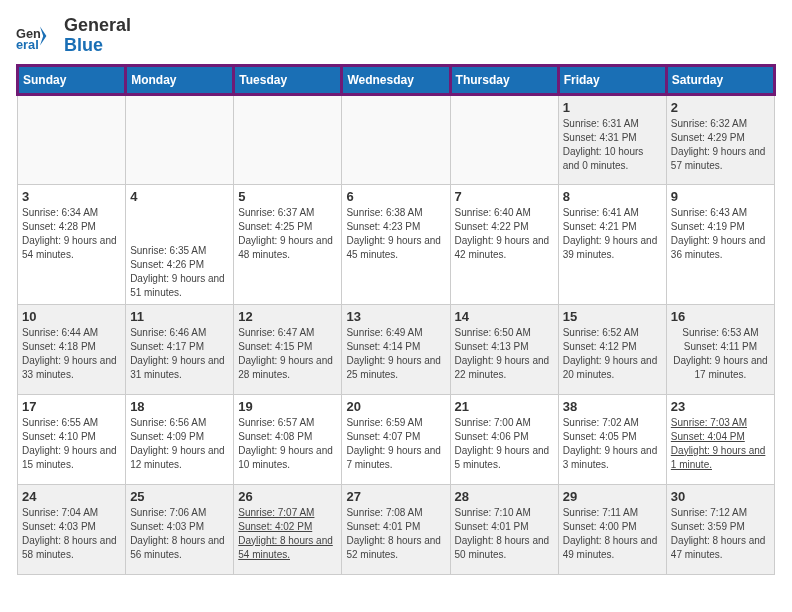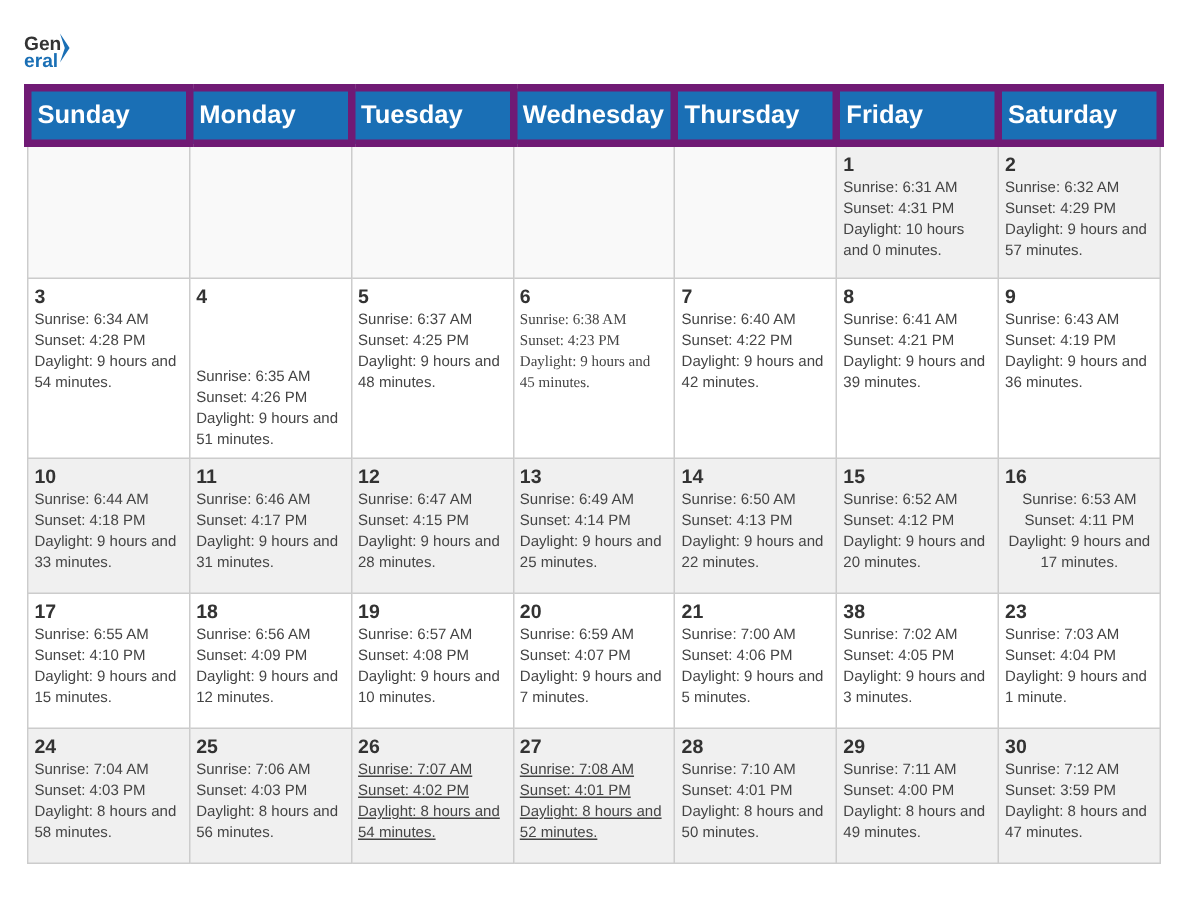--- a/index.html
+++ b/index.html
@@ -44,25 +44,25 @@
       color: #333;
     }
     table {
       width: 100%;
       border-collapse: collapse;
       table-layout: fixed;
     }
     th {
       background: #1a6fb5;
       color: #fff;
-      font-size: 17px;
+      font-size: 12px;
       font-weight: bold;
       padding: 6px 4px;
       text-align: left;
-      border: 5px solid #701a75;
+      border: 3px solid #701a75;
     }
     td {
       border: 1px solid #ccc;
       vertical-align: top;
       padding: 4px;
       font-size: 10px;
       color: #333;
       height: 90px;
       background: #fff;
     }
@@ -84,20 +84,24 @@
 </head>
 <body>
 
 <div class="header">
   <div class="logo">
     <svg class="logo-icon" viewBox="0 0 40 40">
       <text x="0" y="22" font-size="16" font-weight="bold" fill="#333">Gen</text>
       <text x="0" y="36" font-size="16" font-weight="bold" fill="#1a6fb5">eral</text>
       <polygon points="30,8 38,20 30,32 34,20" fill="#1a6fb5"></polygon>
     </svg>
+    <div class="logo-text">
+      <div>General</div>
+      <div style="color:#1a6fb5">Blue</div>
+    </div>
   </div>
   <div class="title-block">
     <div class="month-title"></div>
     <div class="location"></div>
   </div>
 </div>
 
 <table>
   <thead>
     <tr id="dow-row">
@@ -144,21 +148,21 @@
 Daylight: 9 hours and 51 minutes.</div>
         </td>
         <td>
           <span class="day-num">5</span>
           <div class="day-info" style="white-space: pre-line;">Sunrise: 6:37 AM
 Sunset: 4:25 PM
 Daylight: 9 hours and 48 minutes.</div>
         </td>
         <td>
           <span class="day-num">6</span>
-          <div class="day-info" style="white-space: pre-line; font-family: Liberation Serif, serif;">Sunrise: 6:38 AM
+          <div class="day-info" style="white-space: pre-line;">Sunrise: 6:38 AM
 Sunset: 4:23 PM
 Daylight: 9 hours and 45 minutes.</div>
         </td>
         <td>
           <span class="day-num">7</span>
           <div class="day-info" style="white-space: pre-line;">Sunrise: 6:40 AM
 Sunset: 4:22 PM
 Daylight: 9 hours and 42 minutes.</div>
         </td>
         <td>
@@ -250,21 +254,21 @@
 Daylight: 9 hours and 5 minutes.</div>
         </td>
         <td>
           <span class="day-num">38</span>
           <div class="day-info" style="white-space: pre-line;">Sunrise: 7:02 AM
 Sunset: 4:05 PM
 Daylight: 9 hours and 3 minutes.</div>
         </td>
         <td>
           <span class="day-num">23</span>
-          <div class="day-info" style="white-space: pre-line;">Sunrise: 7:03 AM
+          <div class="day-info" style="white-space: pre-line; text-decoration: underline;">Sunrise: 7:03 AM
 Sunset: 4:04 PM
 Daylight: 9 hours and 1 minute.</div>
         </td>
       </tr>
       <tr>
         <td class="shaded">
           <span class="day-num">24</span>
           <div class="day-info" style="white-space: pre-line;">Sunrise: 7:04 AM
 Sunset: 4:03 PM
 Daylight: 8 hours and 58 minutes.</div>
@@ -276,21 +280,21 @@
 Daylight: 8 hours and 56 minutes.</div>
         </td>
         <td class="shaded">
           <span class="day-num">26</span>
           <div class="day-info" style="white-space: pre-line; text-decoration: underline;">Sunrise: 7:07 AM
 Sunset: 4:02 PM
 Daylight: 8 hours and 54 minutes.</div>
         </td>
         <td class="shaded">
           <span class="day-num">27</span>
-          <div class="day-info" style="white-space: pre-line; text-decoration: underline;">Sunrise: 7:08 AM
+          <div class="day-info" style="white-space: pre-line;">Sunrise: 7:08 AM
 Sunset: 4:01 PM
 Daylight: 8 hours and 52 minutes.</div>
         </td>
         <td class="shaded">
           <span class="day-num">28</span>
           <div class="day-info" style="white-space: pre-line;">Sunrise: 7:10 AM
 Sunset: 4:01 PM
 Daylight: 8 hours and 50 minutes.</div>
         </td>
         <td class="shaded">

